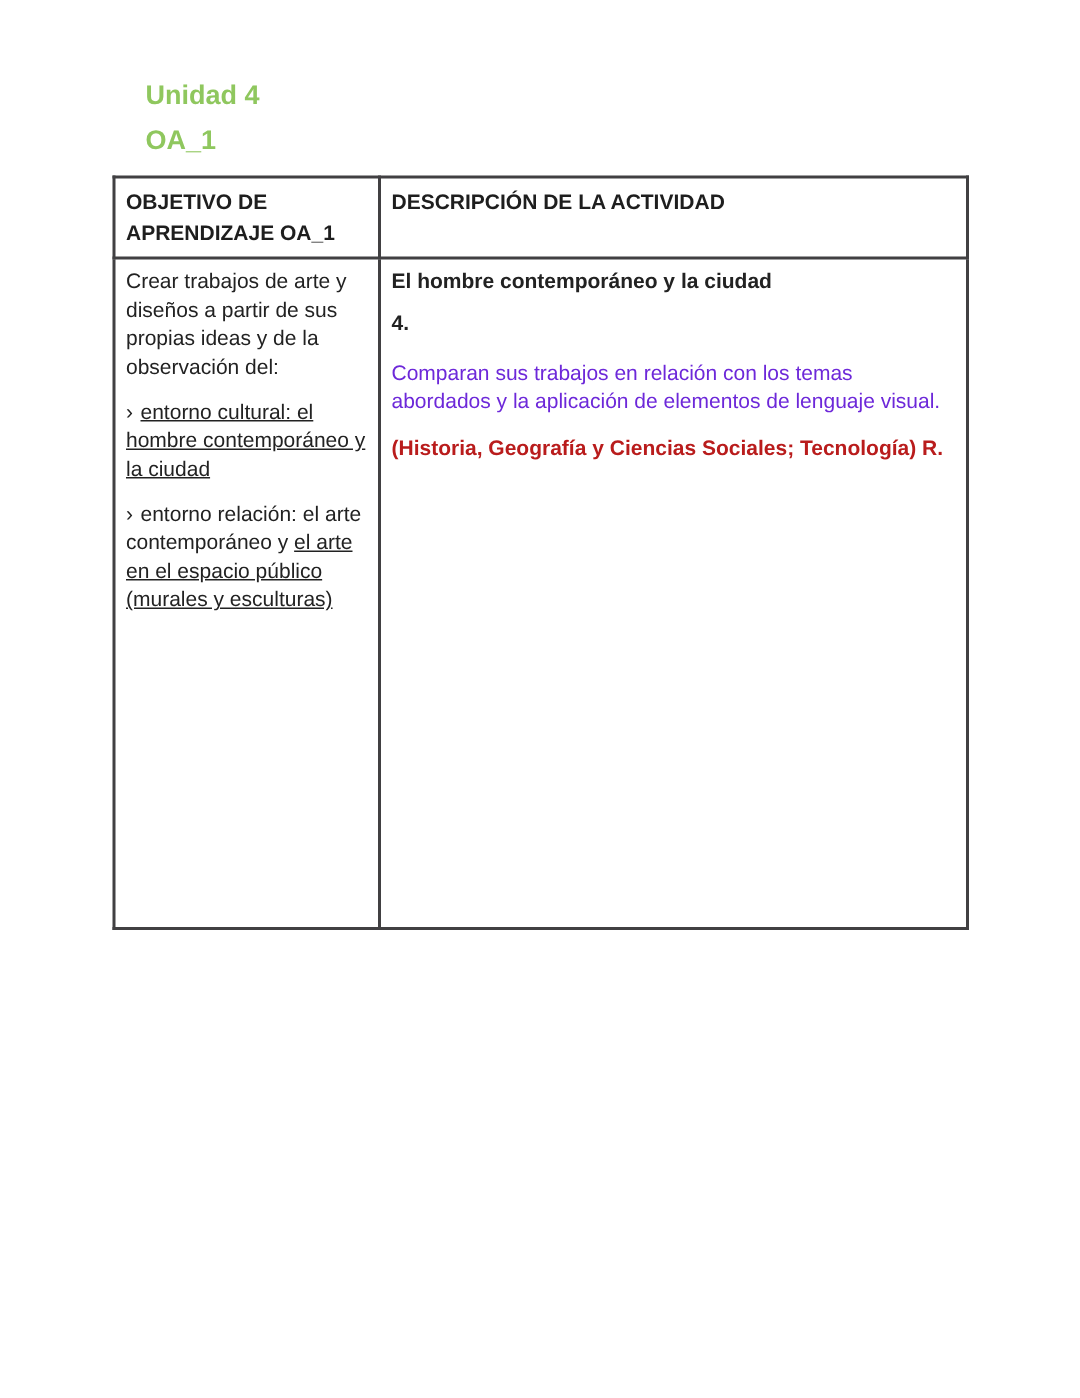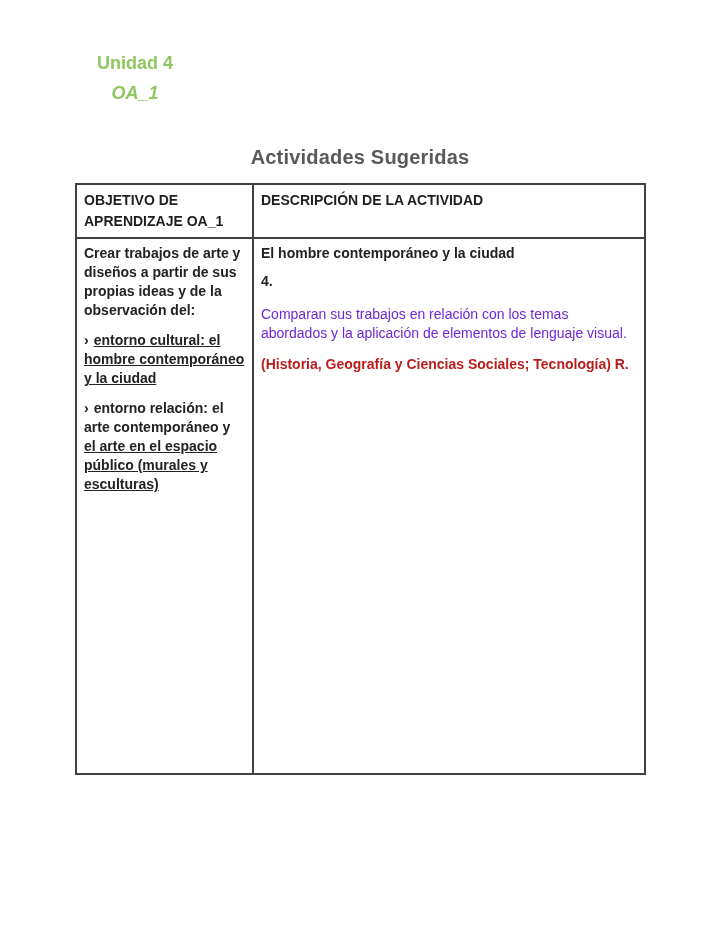--- a/index.html
+++ b/index.html
@@ -29,30 +29,30 @@
     letter-spacing: 0.5px;
   }
   .doc-subtitle {
     font-size: 18px;
     font-weight: bold;
     color: #1E1E1E;
     line-height: 1.15;
     margin-top: 2px;
   }
   .header-right {
-    text-align: center;
+    text-align: left;
     padding-top: 9px;
   }
   .unit-label, .oa-label {
     font-size: 18px;
     font-weight: bold;
     color: #8FC75E;
     line-height: 1.15;
   }
-  .oa-label { margin-top: 9px; font-style: italic; }
+  .oa-label { margin-top: 9px; }
 
   
   .page-heading {
     margin-top: 43px;
     text-align: center;
     font-size: 20px;
     font-weight: bold;
     color: #58595B;
     letter-spacing: 0.2px;
   }
@@ -81,23 +81,23 @@
   }
   th.col-description {
     width: 392px;
     text-align: left;
     font-size: 14px;
     font-weight: bold;
     color: #1E1E1E;
     line-height: 21px;
   }
   td.objective-cell {
-    height: 536px;
+    height: 447px;
     font-size: 14px;
-    font-weight: bold;
+    font-weight: normal;
     color: #222222;
     line-height: 19px;
   }
   td.objective-cell p { margin-bottom: 11px; }
   .bullet-marker { margin-right: 5px; }
   .underlined { text-decoration: underline; }
 
   td.activity-cell {
     font-size: 14px;
     line-height: 19px;
@@ -127,21 +127,20 @@
 
 <div class="page">
 
   <header class="header">
     <div class="header-right">
       <div class="unit-label">Unidad 4</div>
       <div class="oa-label">OA_1</div>
     </div>
   </header>
 
-  <h2 class="page-heading">Actividades Sugeridas</h2>
 
   <table class="activities">
     <thead>
       <tr>
         <th class="col-objective">OBJETIVO DE APRENDIZAJE OA_1</th>
         <th class="col-description">DESCRIPCIÓN DE LA ACTIVIDAD</th>
       </tr>
     </thead>
     <tbody>
       <tr>

